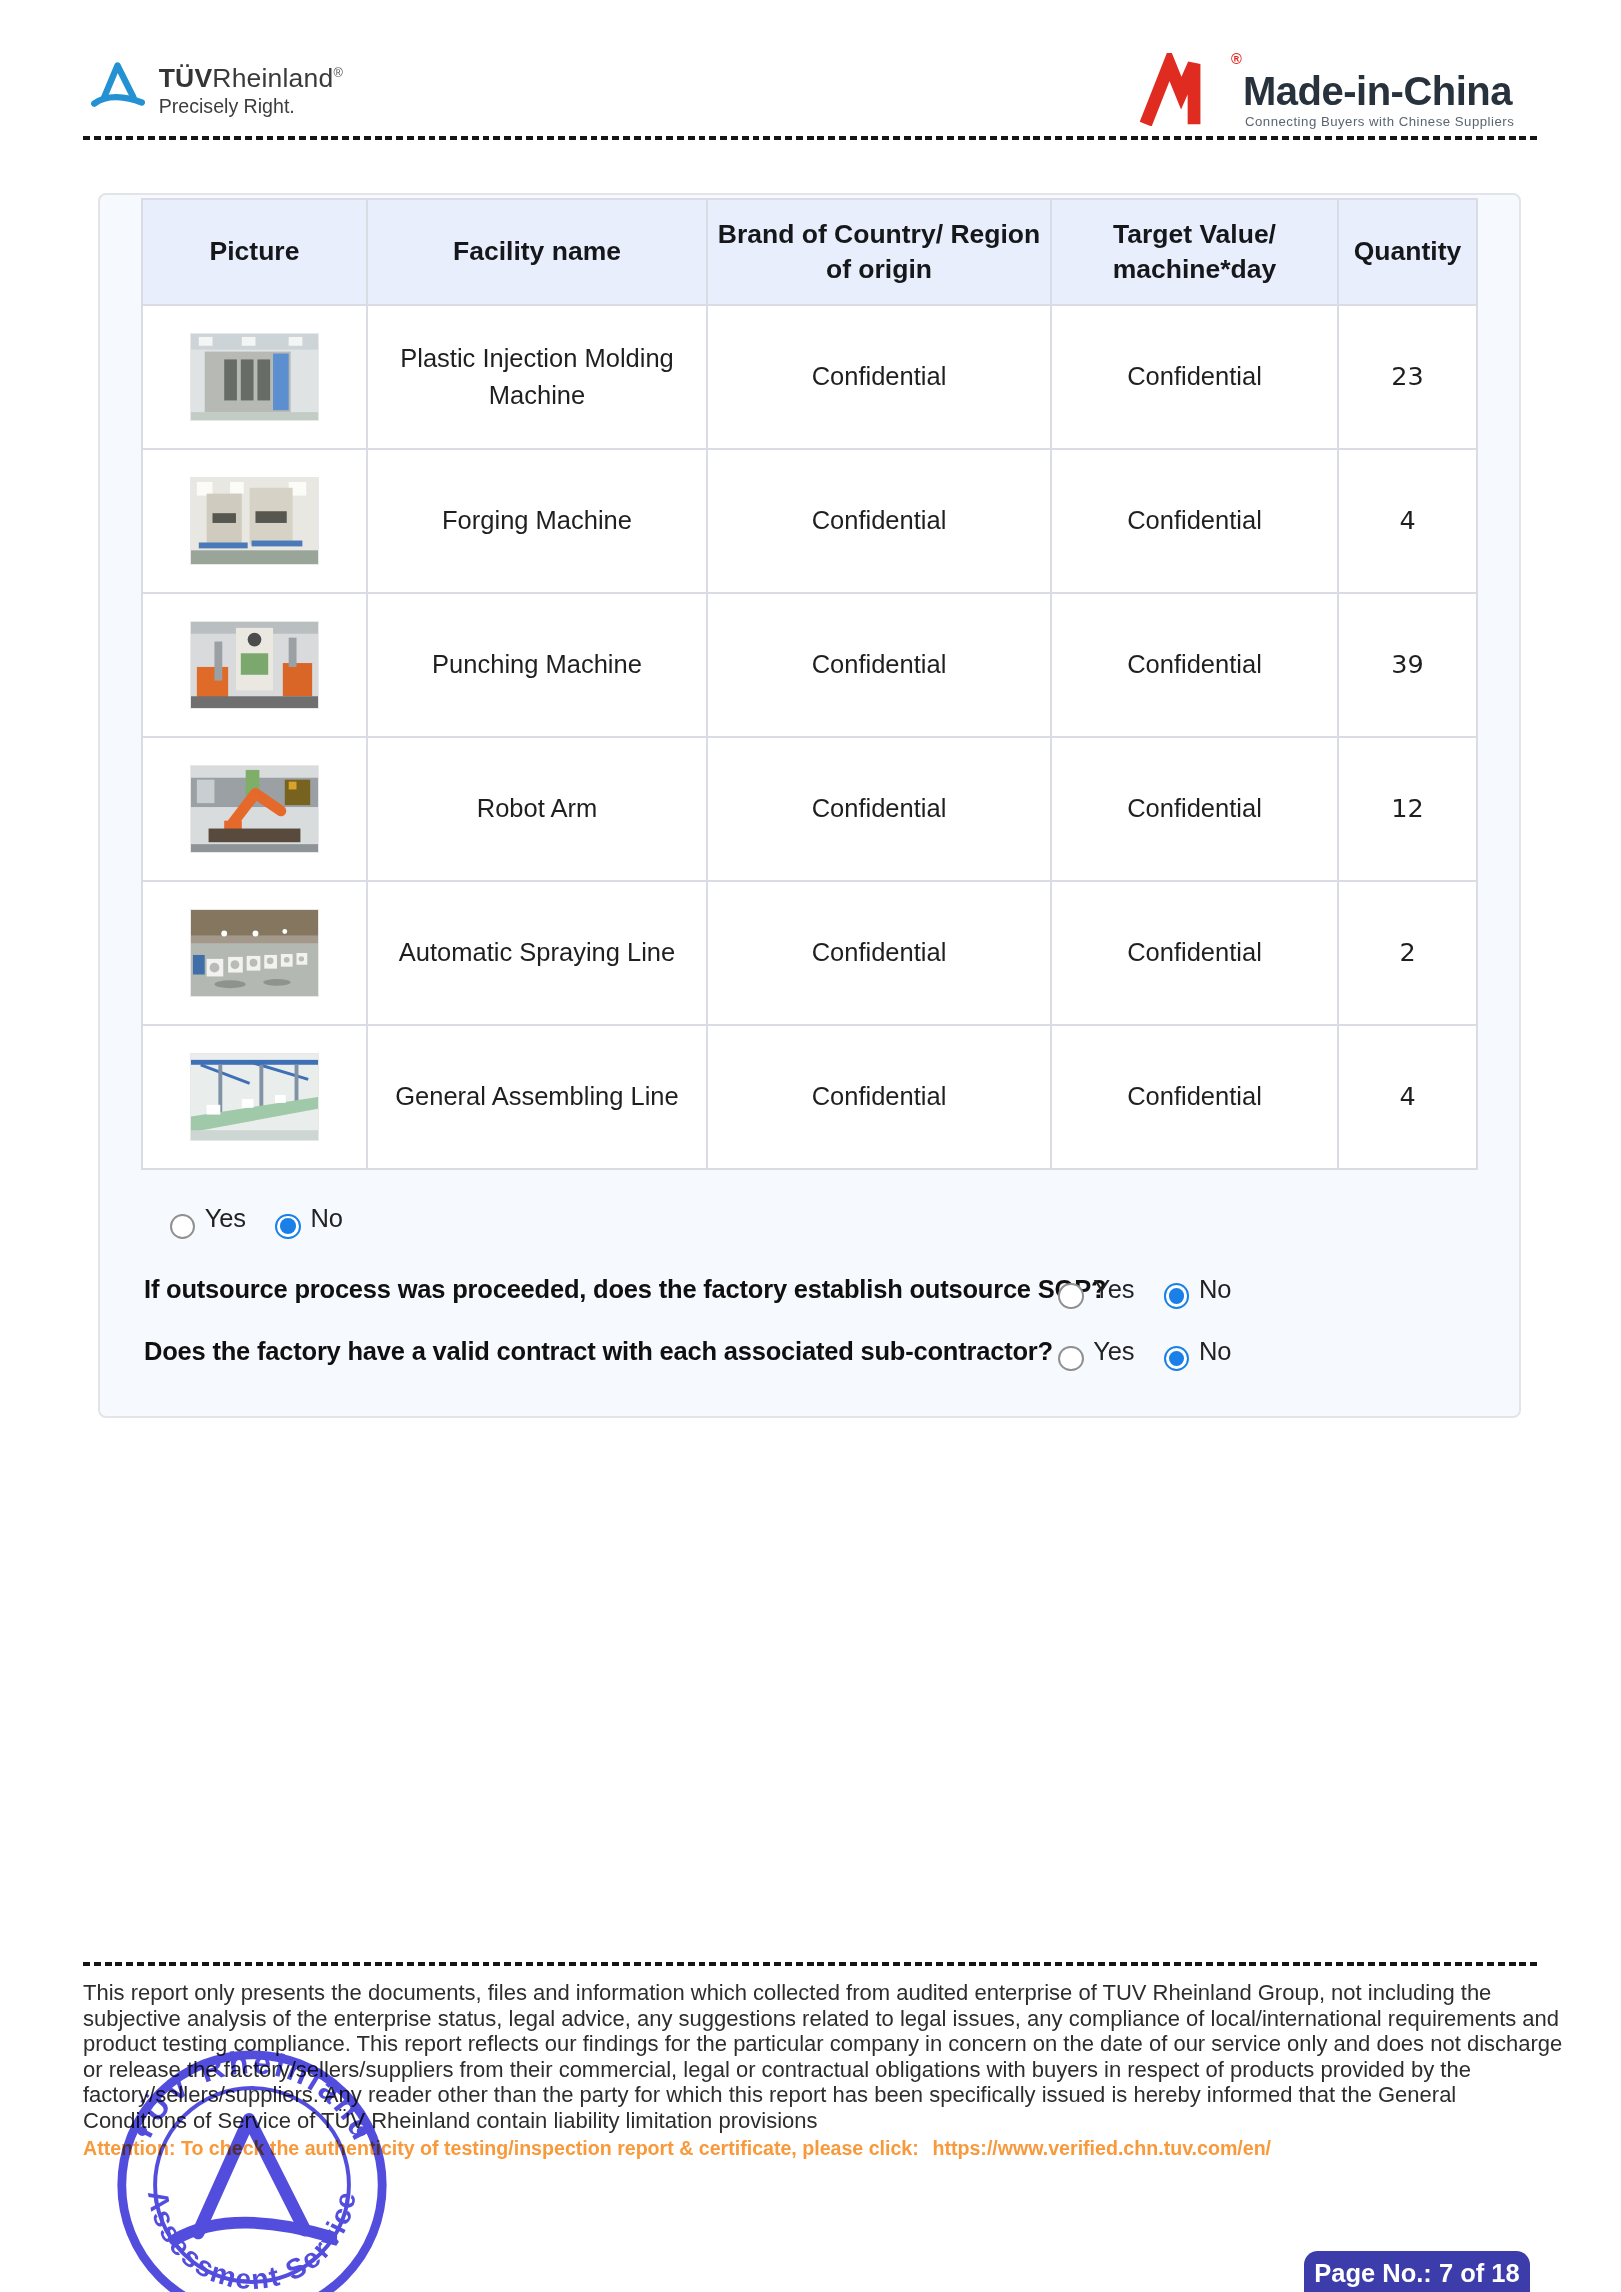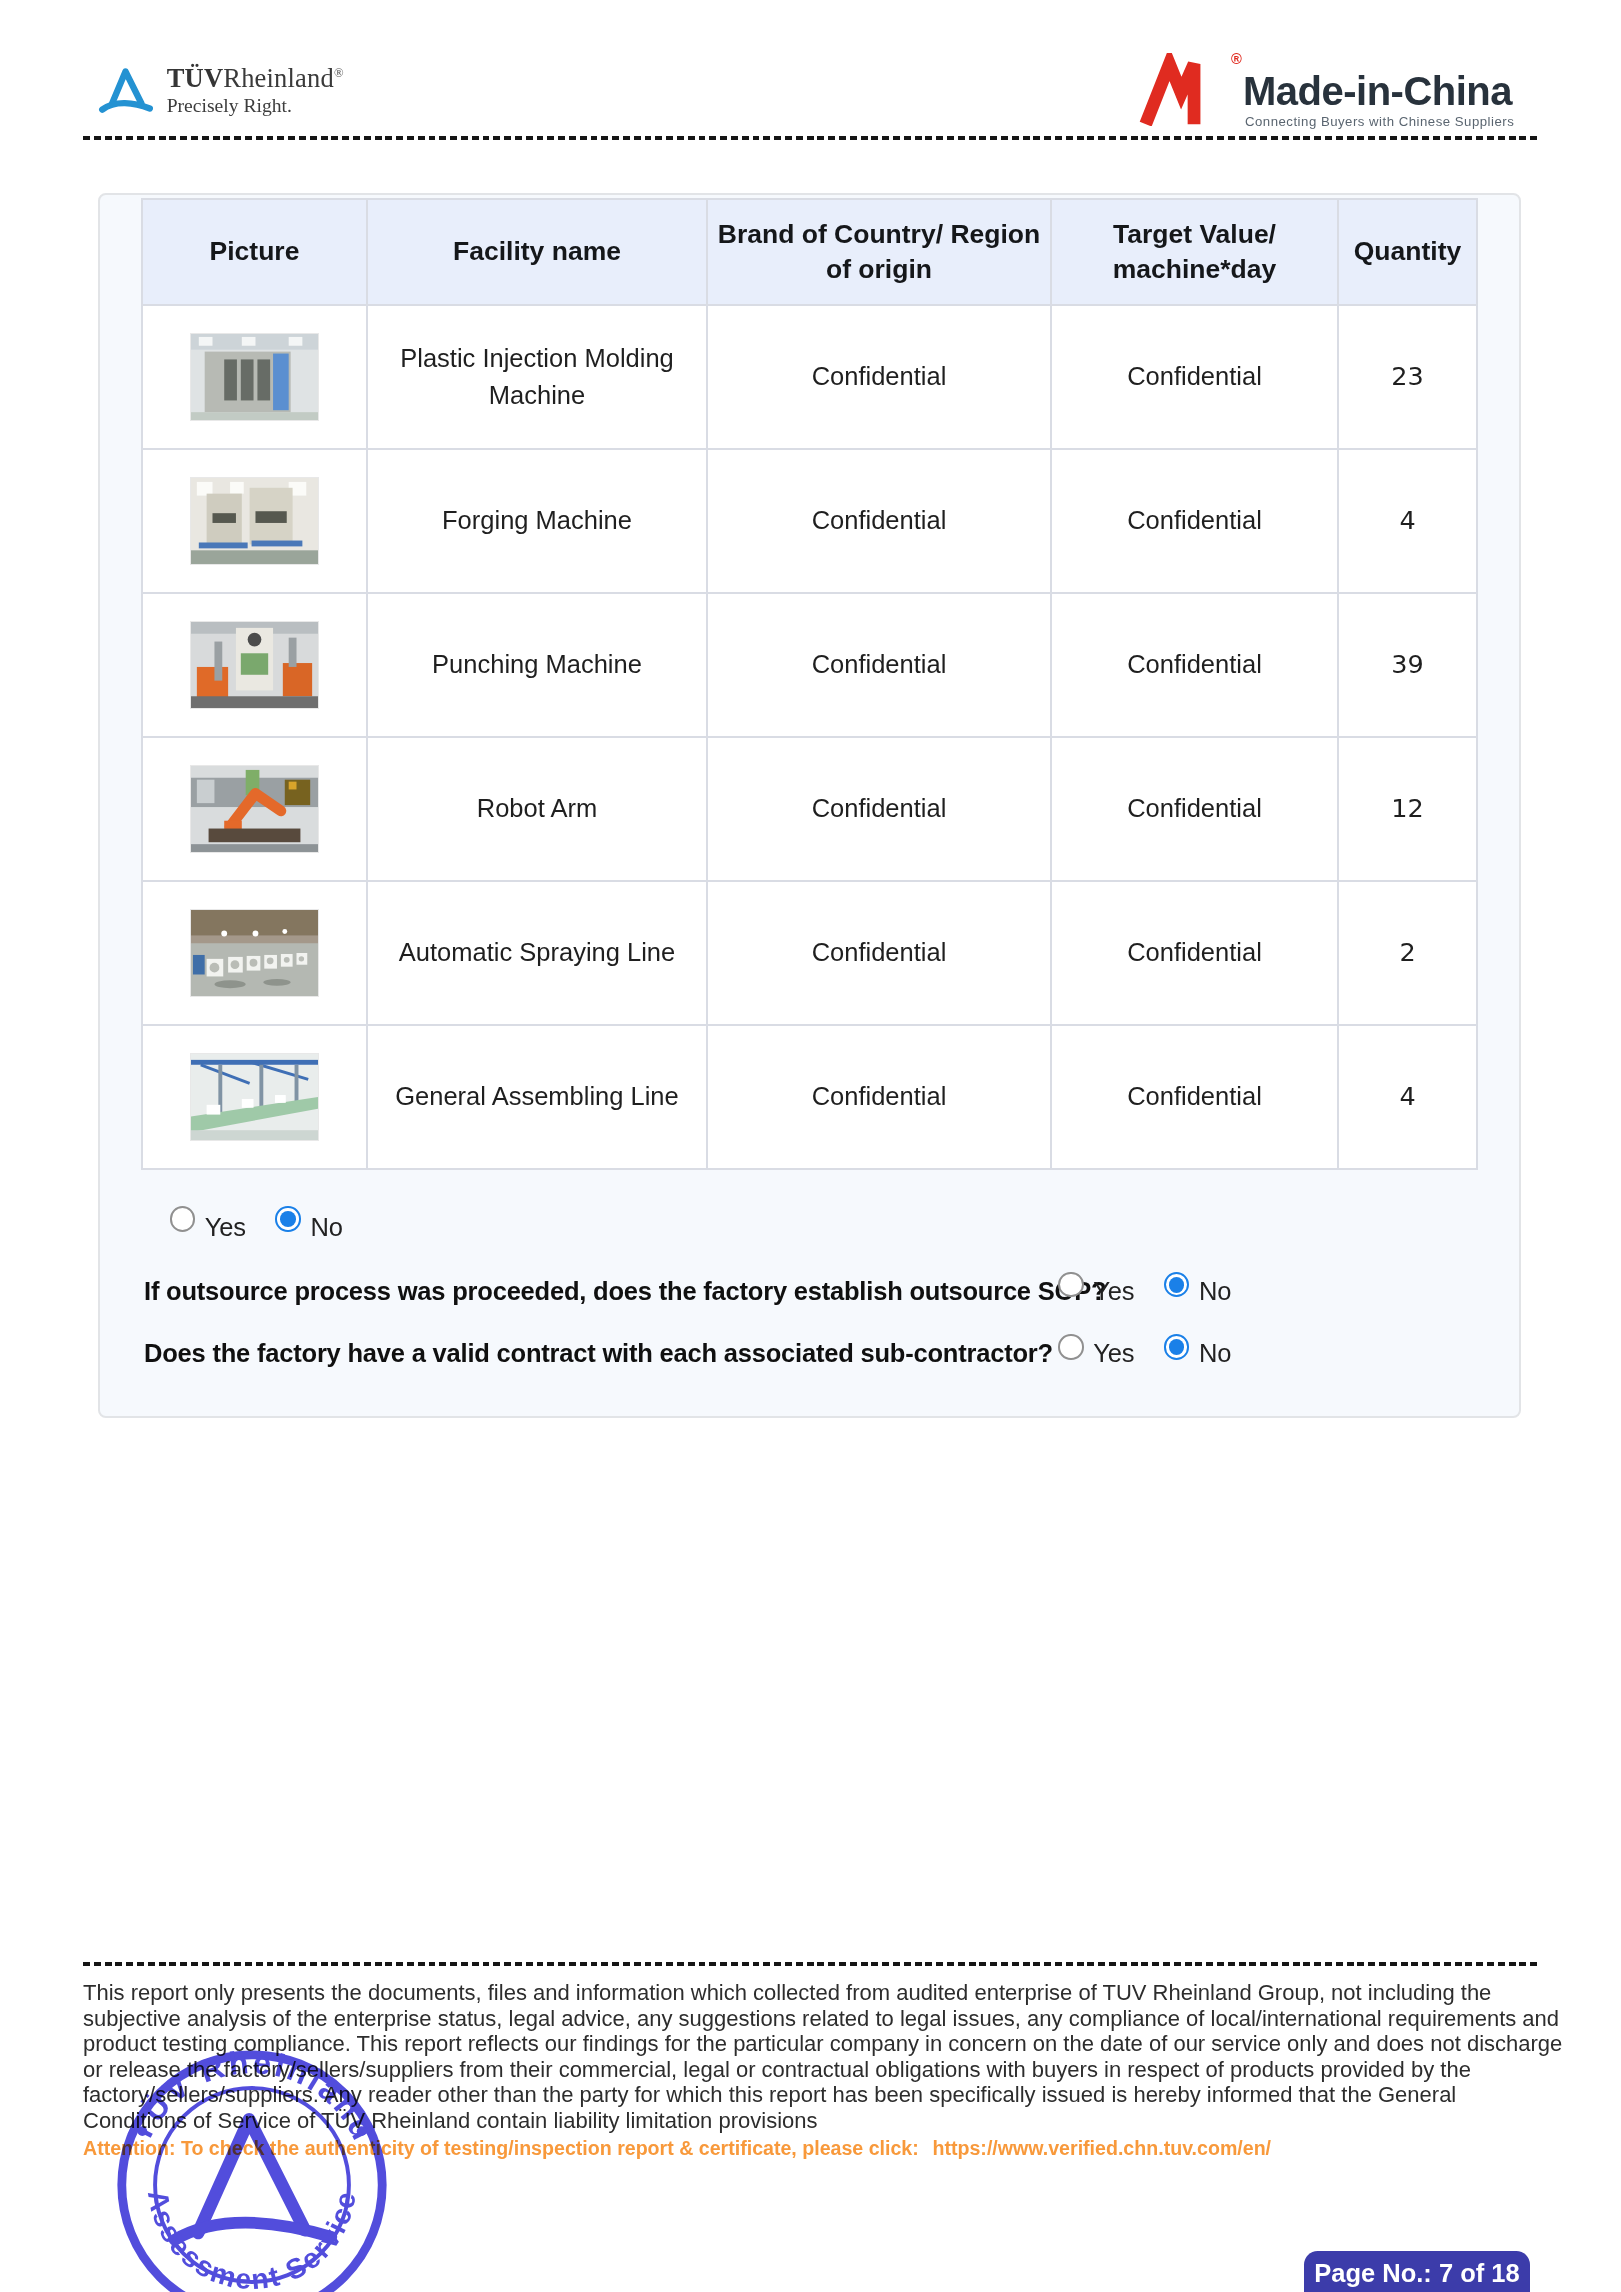--- a/index.html
+++ b/index.html
@@ -1,21 +1,21 @@
 <!DOCTYPE html>
 <html><head>
 <meta charset="utf-8">
 <style>
   html,body{margin:0;padding:0;}
   body{
     width:1621px;height:2293px;position:relative;overflow:hidden;
     background:#ffffff;font-family:"Liberation Sans",sans-serif;color:#1c1c1c;
   }
   
-  .tuv-logo{position:absolute;left:98px;top:49px;display:flex;align-items:flex-end;font-family:Liberation Serif, serif;}
+  .tuv-logo{position:absolute;left:90px;top:49px;display:flex;align-items:center;}
   .tuv-tri{width:55px;height:55px;}
   .tuv-textblock{margin-left:13.7px;}
   .tuv-wordmark{font-size:26.5px;letter-spacing:0.2px;color:#3a3a3a;margin-top:13.7px;}
   .tuv-wordmark .b{font-weight:bold;color:#353535;}
   .tuv-reg{font-size:12.7px;vertical-align:super;color:#555;}
   .tuv-tagline{font-size:19.6px;color:#3d3d3d;margin-top:1px;}
   .mic-logo{position:absolute;left:1137px;top:51px;width:392px;}
   .mic-m{position:absolute;left:0;top:2px;width:94px;height:73px;}
   .mic-reg{position:absolute;left:94px;top:0;font-size:14.7px;color:#e02b20;font-weight:bold;}
   .mic-name{position:absolute;left:106px;top:17.6px;font-size:40px;font-weight:bold;color:#28323c;letter-spacing:-0.5px;}
@@ -31,21 +31,21 @@
   table.facilities th,table.facilities td{border:2px solid #d9dce4;text-align:center;vertical-align:middle;padding:0 9.8px;}
   table.facilities th{background:#e8eefb;height:104px;font-size:26.5px;font-weight:600;color:#15171a;line-height:35px;}
   table.facilities td{height:142px;font-size:25.5px;color:#1f1f1f;line-height:37px;background:#fff;}
   .col-pic{width:225px;} .col-fac{width:340px;} .col-brand{width:344px;} .col-target{width:287px;} .col-qty{width:139px;}
   td.qty{font-family:"DejaVu Sans",sans-serif;font-size:24.5px;}
   .photo{display:block;margin:0 auto;width:127px;height:86px;border:1px solid #e8e8e8;}
   
   .questions{position:absolute;left:44px;top:1002px;width:1338px;}
   .q1-wrap{width:1294px;font-size:25.5px;font-weight:600;color:#101010;line-height:42px;letter-spacing:-0.2px;}
   .q-row{position:relative;margin-top:23.5px;font-size:25.5px;font-weight:600;color:#101010;line-height:39px;letter-spacing:-0.2px;}
-  .radio-group{display:inline-flex;align-items:flex-start;gap:9.8px;vertical-align:-4.9px;margin-left:25.5px;font-weight:400;}
+  .radio-group{display:inline-flex;align-items:flex-end;gap:9.8px;vertical-align:-4.9px;margin-left:25.5px;font-weight:400;}
   .q-row .radio-group{position:absolute;left:914px;top:0;margin-left:0;}
   .radio{width:25.5px;height:25.5px;box-sizing:border-box;border:2.9px solid #909090;border-radius:50%;
     background:#fff;display:inline-block;position:relative;}
   .radio.checked{border-color:#1a80e8;}
   .radio.checked::after{content:"";position:absolute;inset:2.9px;border-radius:50%;background:#1a80e8;}
   .radio-label{font-size:25.5px;font-weight:400;color:#222;}
   .gap{width:9.8px;display:inline-block;}
   
   .disclaimer{position:absolute;left:83px;top:1980px;width:1460px;font-size:22px;line-height:25.5px;color:#2d2d2d;}
   .disclaimer div{white-space:nowrap;}

